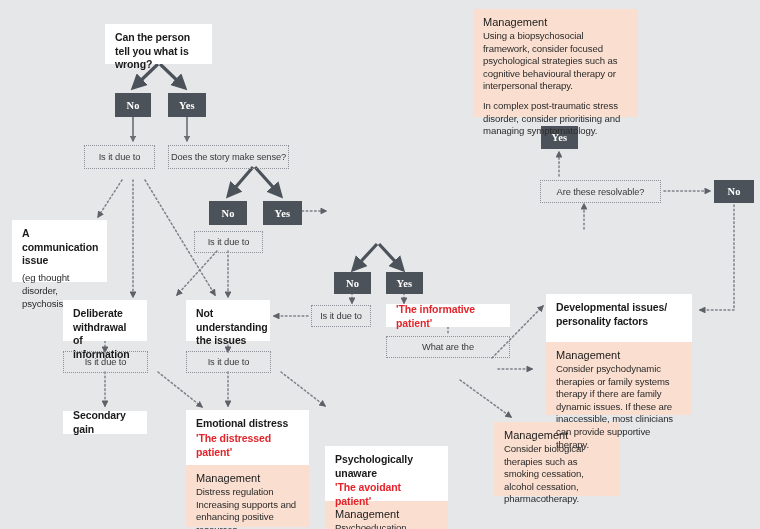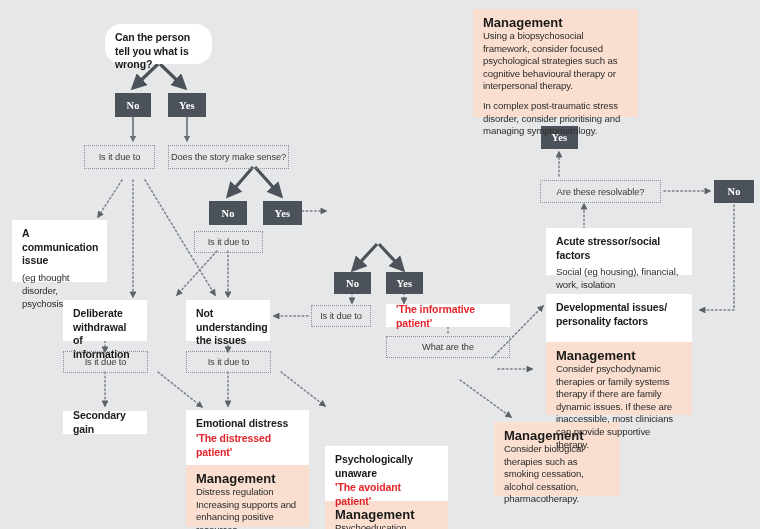--- a/index.html
+++ b/index.html
@@ -81,22 +81,22 @@
     color: #3a3a3a;
     letter-spacing: -0.1px;
   }
   
   .mgmt {
     background: #fadfd0;
     padding: 7px 10px 9px 10px;
     box-sizing: border-box;
   }
   .mgmt .mtitle {
-    font-weight: bold;
-    font-size: 13px;
+    font-weight: normal;
+    font-size: 11px;
     line-height: 13px;
     color: #1a1a1a;
     margin-bottom: 1px;
   }
   .mgmt .mline {
     font-size: 9.6px;
     line-height: 12.6px;
     color: #2b2b2b;
     letter-spacing: -0.1px;
   }
@@ -184,21 +184,21 @@
       <path d="M 584 229 L 584 204" marker-end="url(#arrowDot)"></path>
 
       <path d="M 559 176 L 559 152" marker-end="url(#arrowDot)"></path>
 
       <path d="M 664 191 L 710 191" marker-end="url(#arrowDot)"></path>
 
       <path d="M 734 205 L 734 310 L 700 310" marker-end="url(#arrowDot)"></path>
     </g>
   </svg>
 
-  <div class="node card" style="left:105px; top:24px; width:107px; height:40px;border-radius:16px;">
+  <div class="node card" style="left:105px; top:24px; width:107px; height:40px;">
     <div class="title">Can the person tell you what is wrong?</div>
   </div>
 
   <div class="node chip" style="left:115px; top:93px; width:36px; height:24px;">
     <span>No</span>
   </div>
   <div class="node chip" style="left:168px; top:93px; width:38px; height:24px;">
     <span>Yes</span>
   </div>
 
@@ -290,24 +290,20 @@
     </div>
   </div>
 
   <div class="node" style="left:494px; top:422px; width:126px;">
     <div class="mgmt" style="height:74px;">
       <div class="mtitle">Management</div>
       <div class="mline">Consider biological therapies such as smoking cessation, alcohol cessation, pharmacotherapy.</div>
     </div>
   </div>
 
-  <div class="node card" style="left:546px; top:228px; width:146px; height:47px;">
-    <div class="title">Acute stressor/social factors</div>
-    <div class="sub">Social (eg housing), financial, work, isolation</div>
-  </div>
 
   <div class="node" style="left:546px; top:294px; width:146px;">
     <div class="card" style="height:34px;">
       <div class="title">Developmental issues/ personality factors</div>
     </div>
     <div class="mgmt" style="height:73px;">
       <div class="mtitle">Management</div>
       <div class="mline">Consider psychodynamic therapies or family systems therapy if there are family dynamic issues. If these are inaccessible, most clinicians can provide supportive therapy.</div>
     </div>
   </div>

